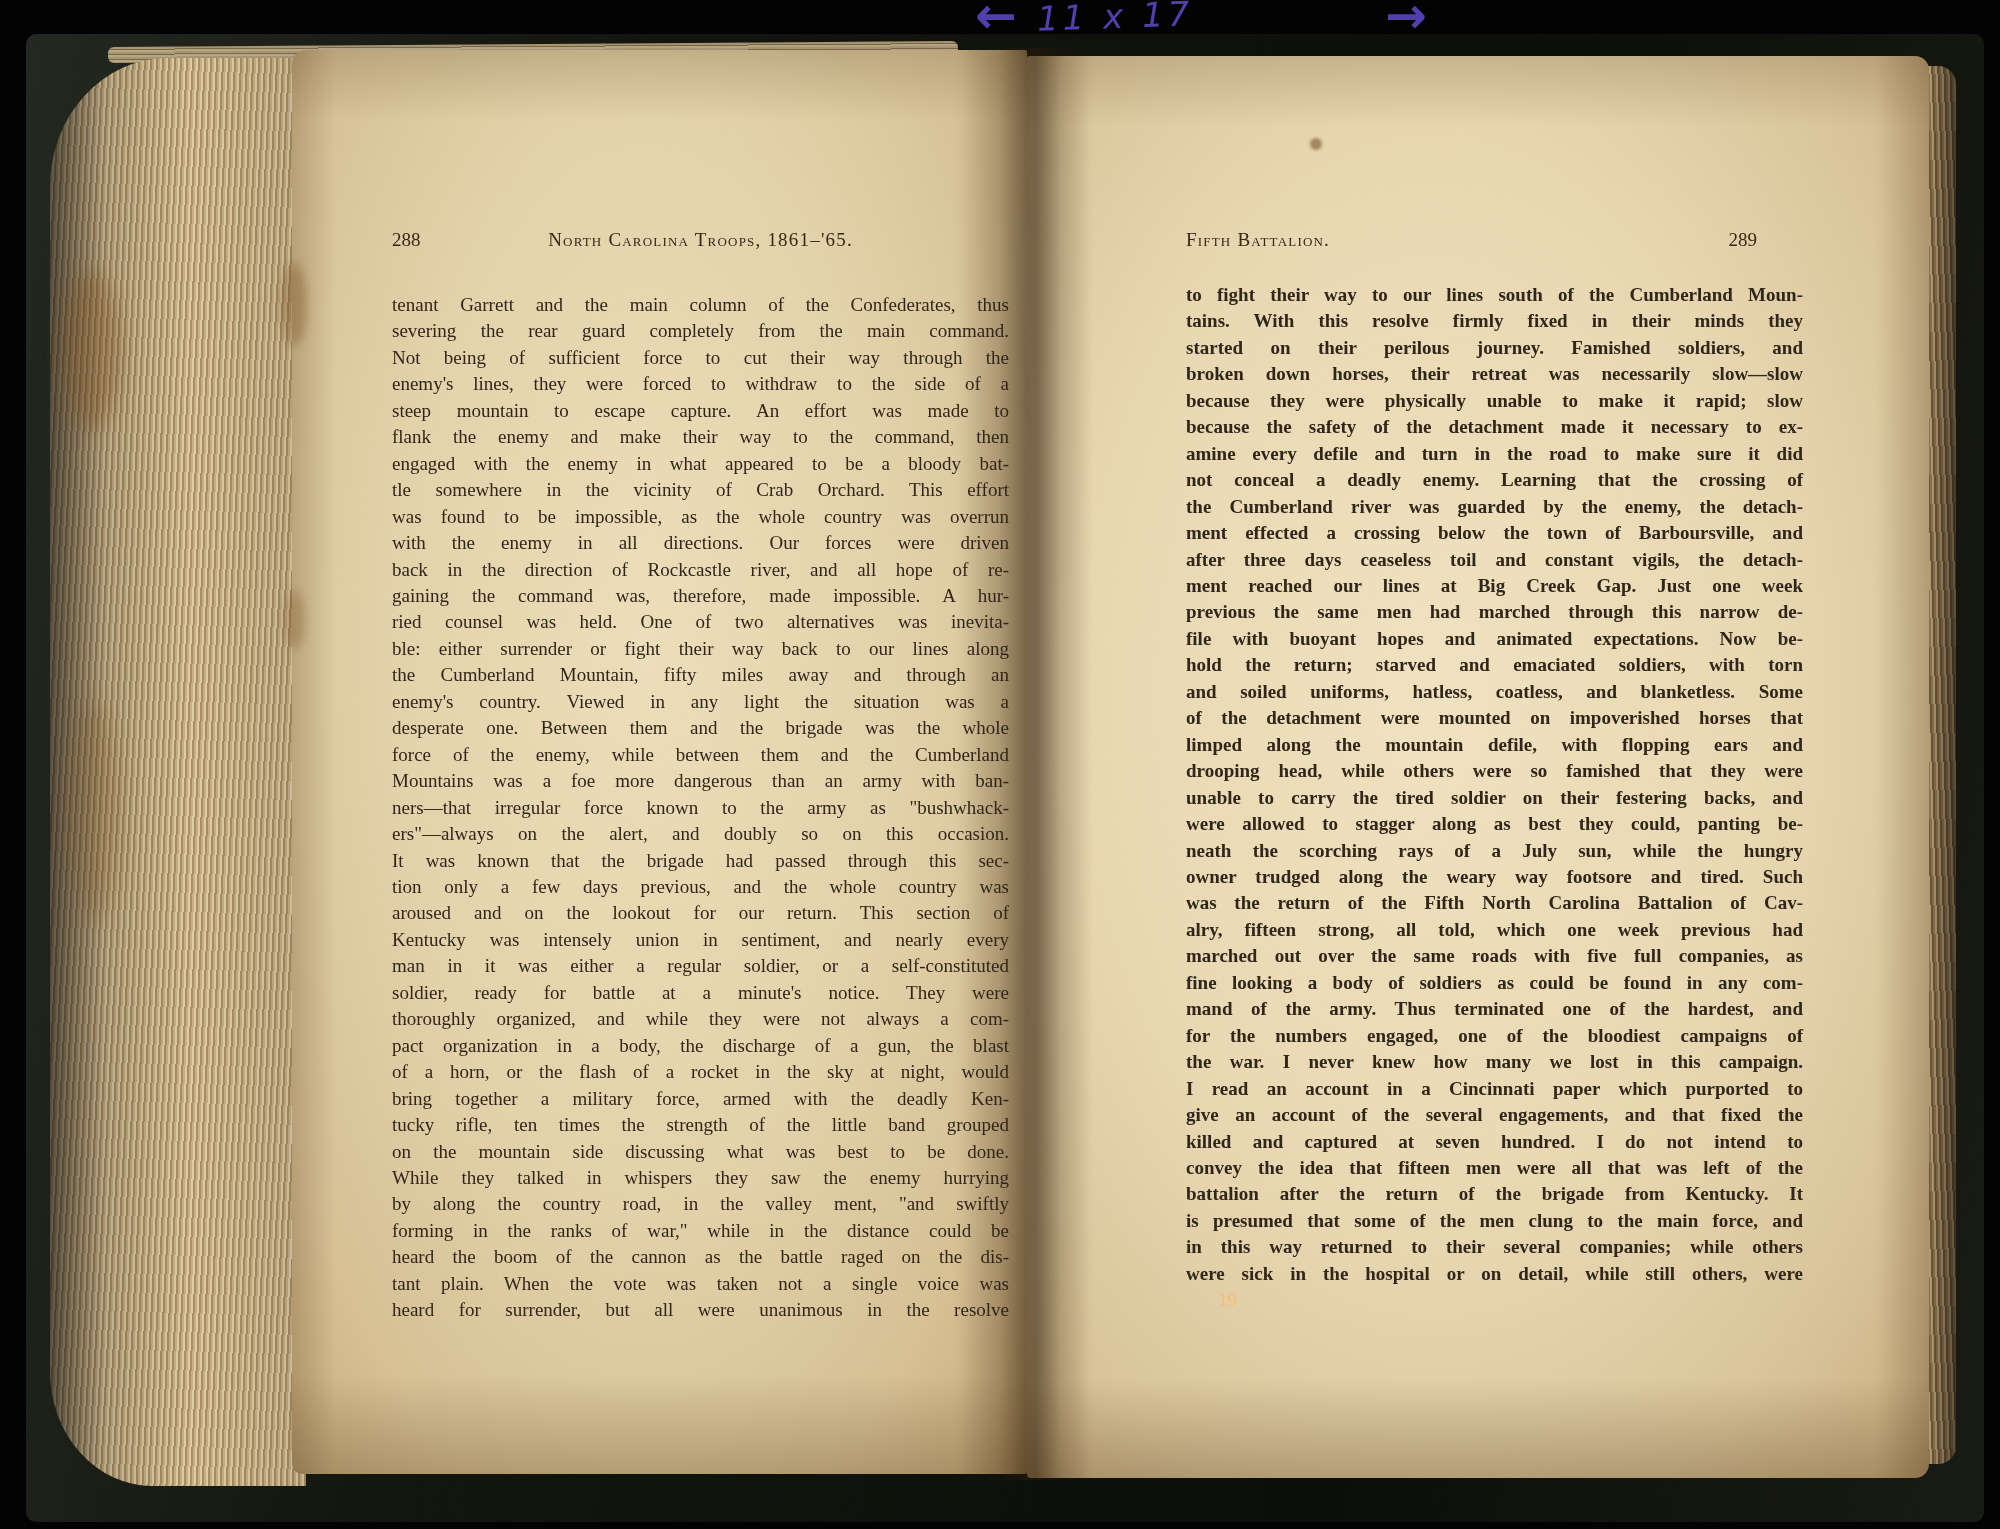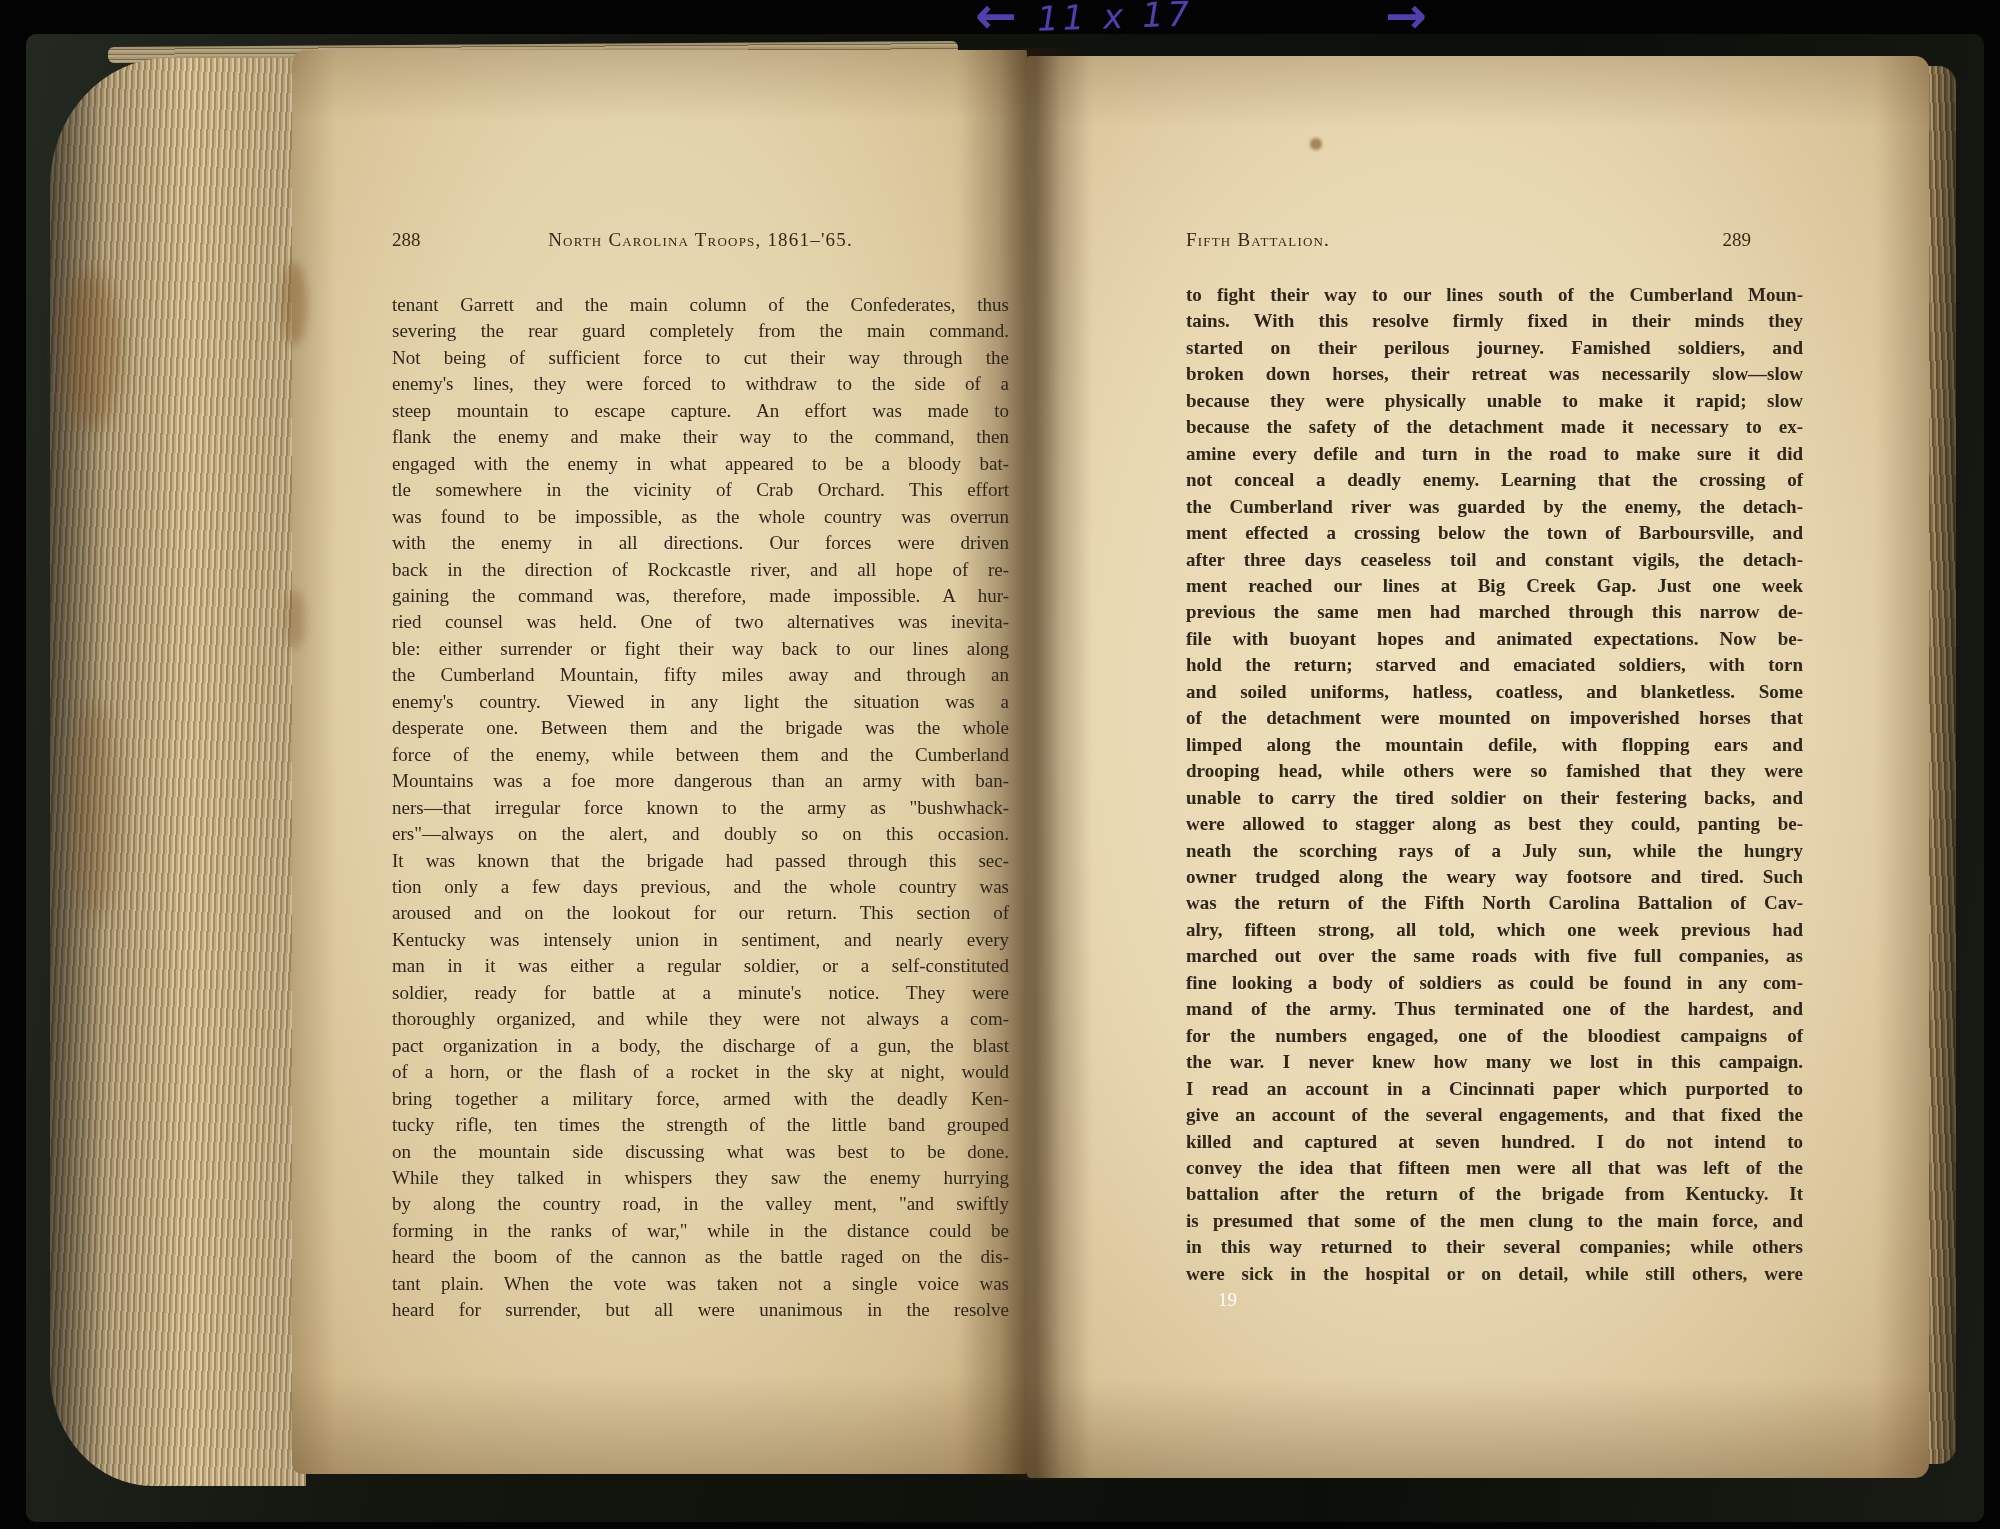--- a/index.html
+++ b/index.html
@@ -68,36 +68,36 @@
   .fox3 { left:1310px; top:138px; width:12px; height:12px; background:rgba(110,70,25,.55); filter:blur(1.5px); }
   .fox4 { left:62px;  top:270px; width:60px; height:160px; background:rgba(120,75,30,.35); filter:blur(9px); }
   .fox5 { left:70px;  top:700px; width:50px; height:220px; background:rgba(110,70,28,.25); filter:blur(10px); }
 
   
   .header { position:absolute; height:26px; color:#342818; }
   .header-left  { left:392px;  top:229px; width:617px; }
   .header-right { left:1186px; top:229px; width:617px; }
   .page-num { position:absolute; top:0; font-size:19px; }
   .pn-left  { left:0; }
-  .pn-right { right:52px; }
+  .pn-right { right:46px; }
   .running-head {
     position:absolute; top:0; font-variant:small-caps; letter-spacing:1.2px; font-size:19px;
   }
   .rh-left  { left:0; width:100%;  text-align:center; }
   .rh-right { left:0; width:560px; text-align:left; }
 
   .body-text {
     position:absolute; width:617px;
     font-size:19px; line-height:26.45px; color:#30261a;
     text-rendering:optimizeLegibility;
   }
   .body-left  { left:392px;  top:266px;margin-top:26px; }
   .body-right { left:1186px; top:282px;font-weight:bold; }
   .tline { text-align:justify; text-align-last:justify; }
-  .signature { position:absolute; left:1218px; top:1289px; font-size:19px; color:#ffffff; }
+  .signature { position:absolute; left:1218px; top:1289px; font-size:19px; color:#fdba74; }
 
   
   .annotation {
     position:absolute; left:975px; top:-12px; width:452px; height:56px;
     display:flex; align-items:center;
     color:#5a46c2; opacity:.9;
     font-family:"DejaVu Sans",sans-serif;
   }
   .annotation .arrow { font-size:50px; line-height:1; font-weight:bold; }
   .annotation .hand-text {

